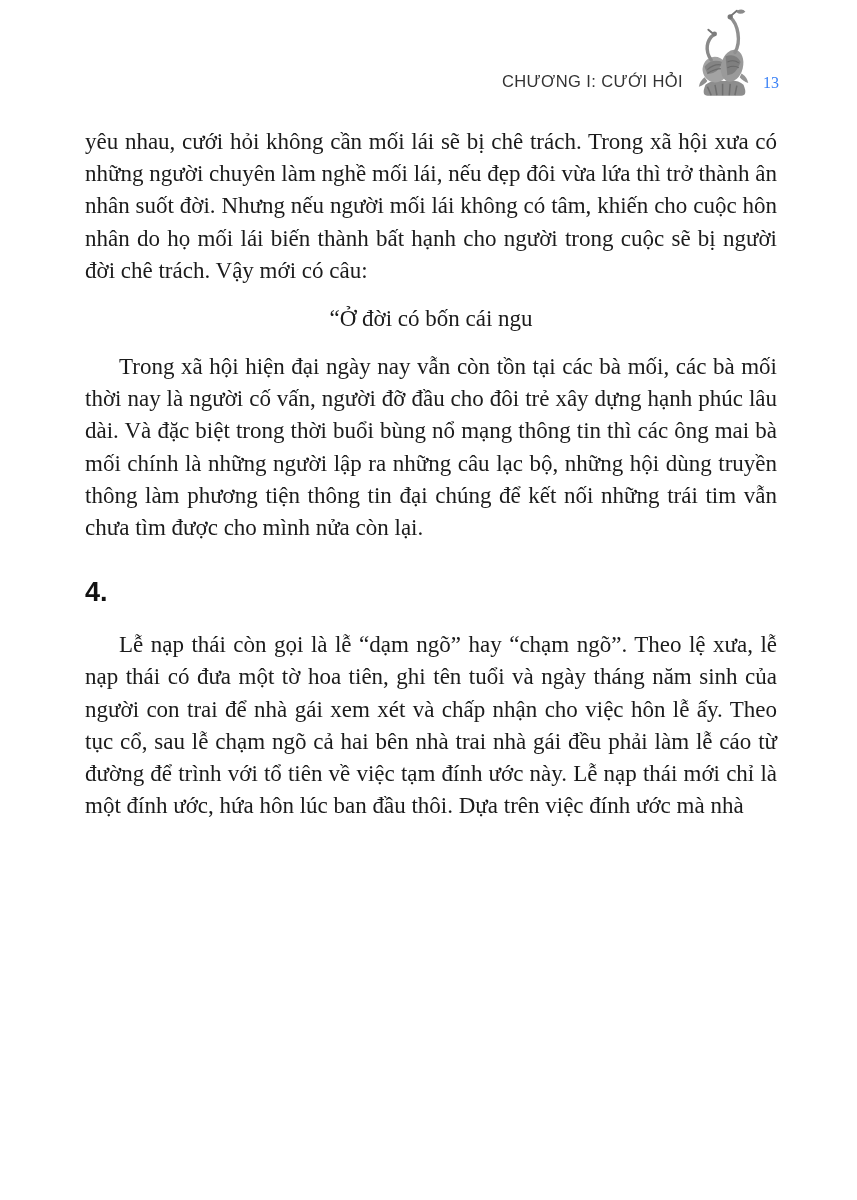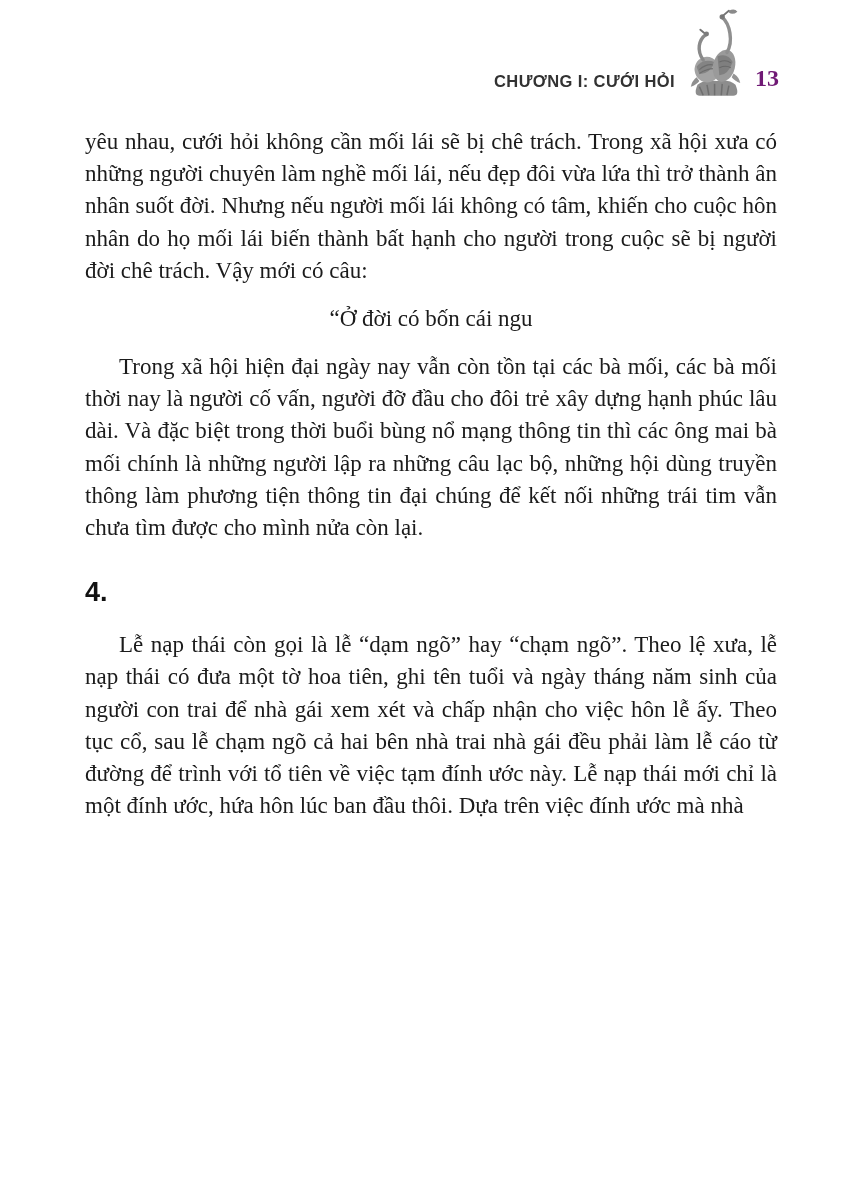--- a/index.html
+++ b/index.html
@@ -16,41 +16,40 @@
   }
   
   .running-header {
     position: absolute;
     top: 6px;
     left: 85px;
     width: 694px;
     display: flex;
     justify-content: flex-end;
     align-items: flex-end;
-    font-weight: bold;
   }
   .chapter-title {
     font-family: "Liberation Sans", "DejaVu Sans", sans-serif;
     font-size: 16.5px;
     letter-spacing: 0.4px;
     color: #323232;
     padding-bottom: 7px;
     white-space: nowrap;
   }
   .ornament {
     width: 57px;
     height: 92px;
     margin-left: 13px;
     margin-right: 10px;
     flex: 0 0 auto;
   }
   .page-number {
     font-family: "Liberation Serif", "DejaVu Serif", serif;
-    font-size: 24px;
-    color: #701a75;
+    font-size: 16px;
+    color: #3b82f6;
     padding-bottom: 6px;
   }
   
   .main-text {
     position: absolute;
     top: 126px;
     left: 85px;
     width: 692px;
     font-family: "Liberation Serif", "DejaVu Serif", serif;
     font-size: 23px;

